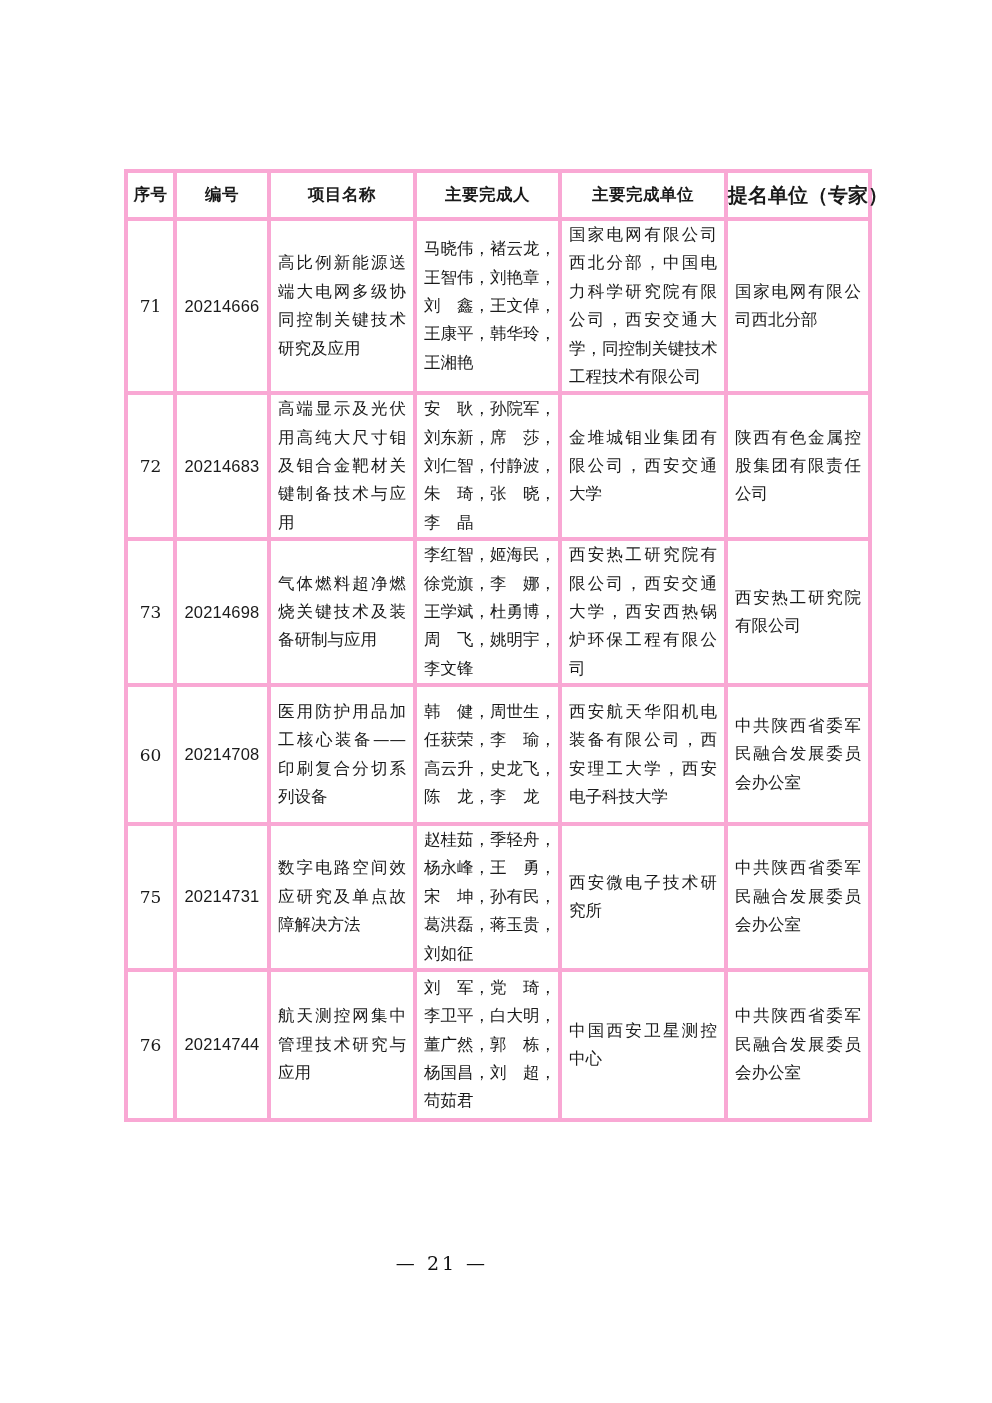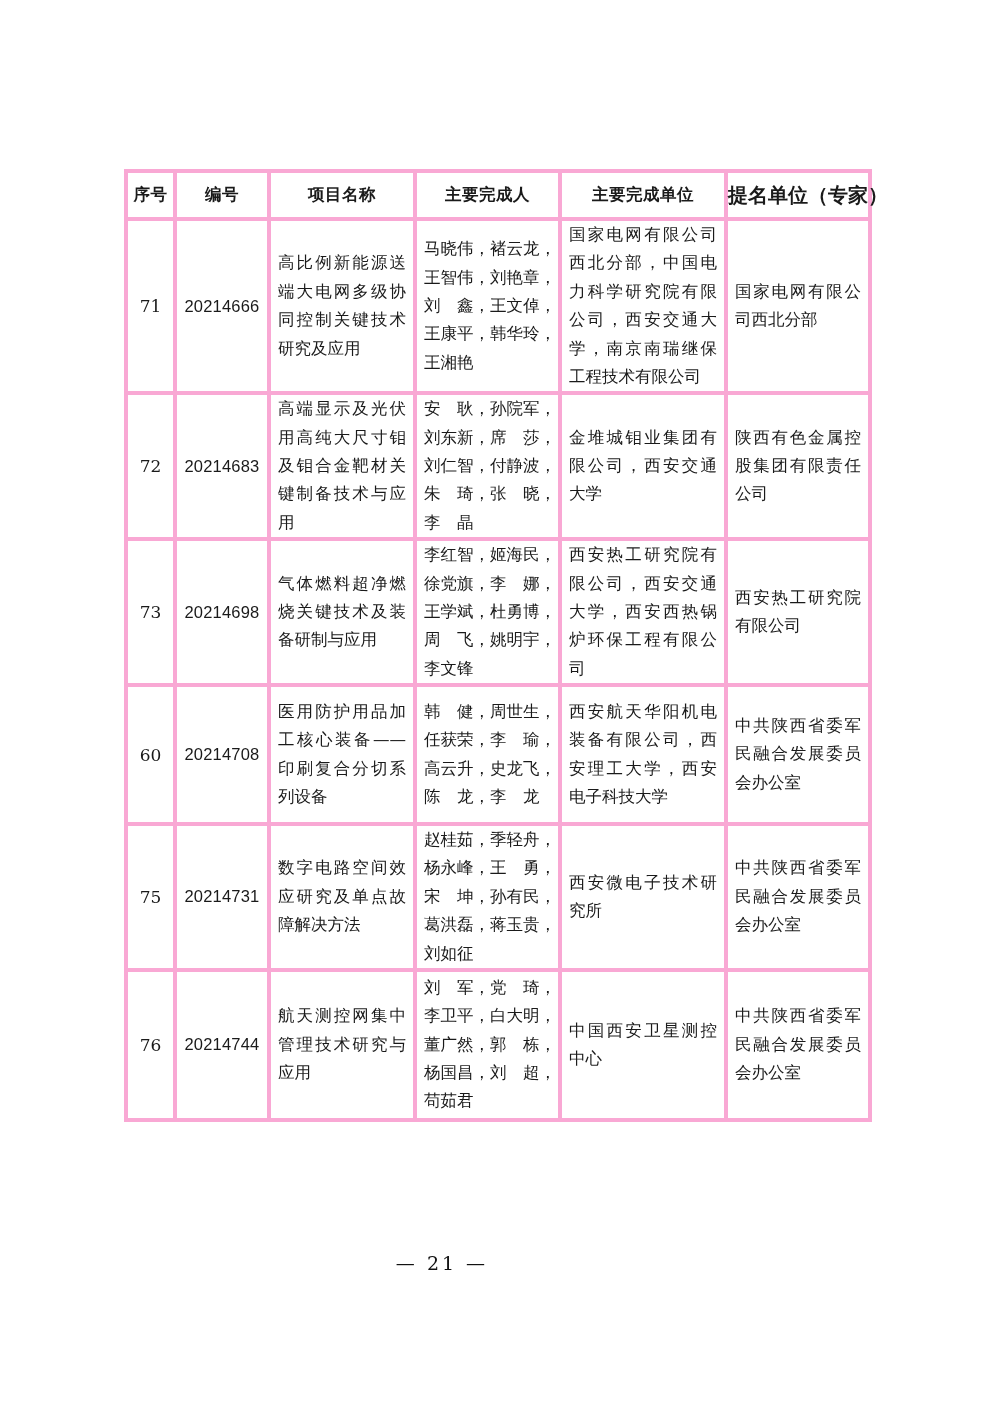--- a/index.html
+++ b/index.html
@@ -172,21 +172,21 @@
               <span class="ln">王康平，韩华玲，</span>
               <span class="ln last">王湘艳</span>
             </div>
           </td>
         <td class="cell-text">
             <div class="inner">
               <span class="ln">国家电网有限公司</span>
               <span class="ln">西北分部，中国电</span>
               <span class="ln">力科学研究院有限</span>
               <span class="ln">公司，西安交通大</span>
-              <span class="ln">学，南京南瑞继保</span>
+              <span class="ln">学，同控制关键技术</span>
               <span class="ln last">工程技术有限公司</span>
             </div>
           </td>
         <td class="cell-text">
             <div class="inner">
               <span class="ln">国家电网有限公</span>
               <span class="ln last">司西北分部</span>
             </div>
           </td>
       </tr>

